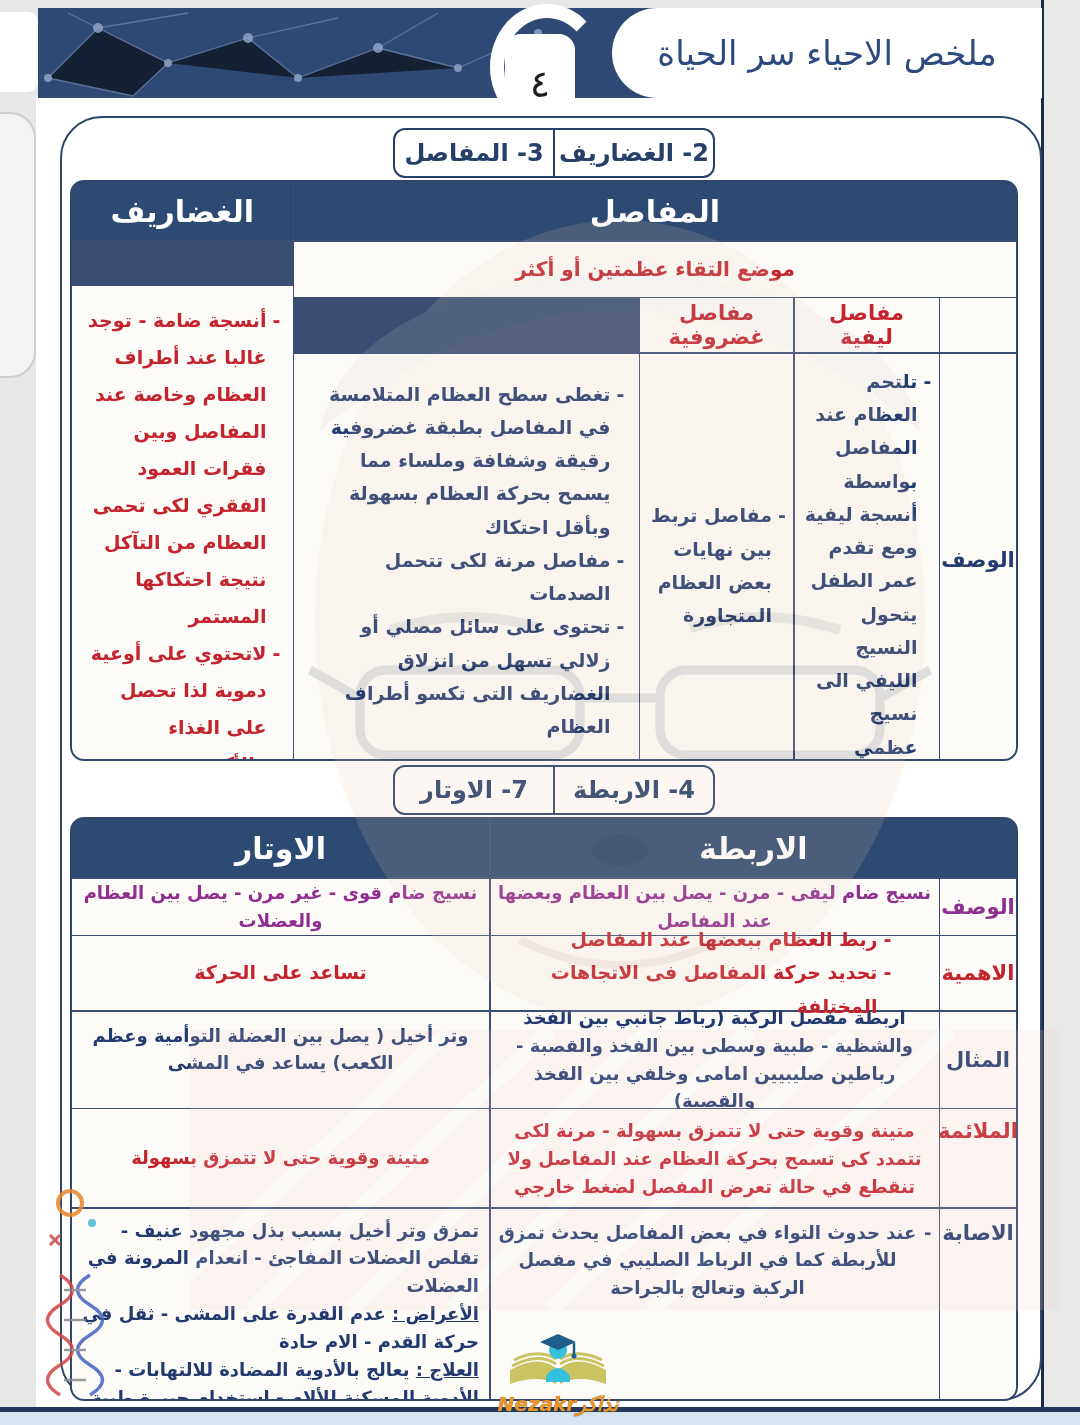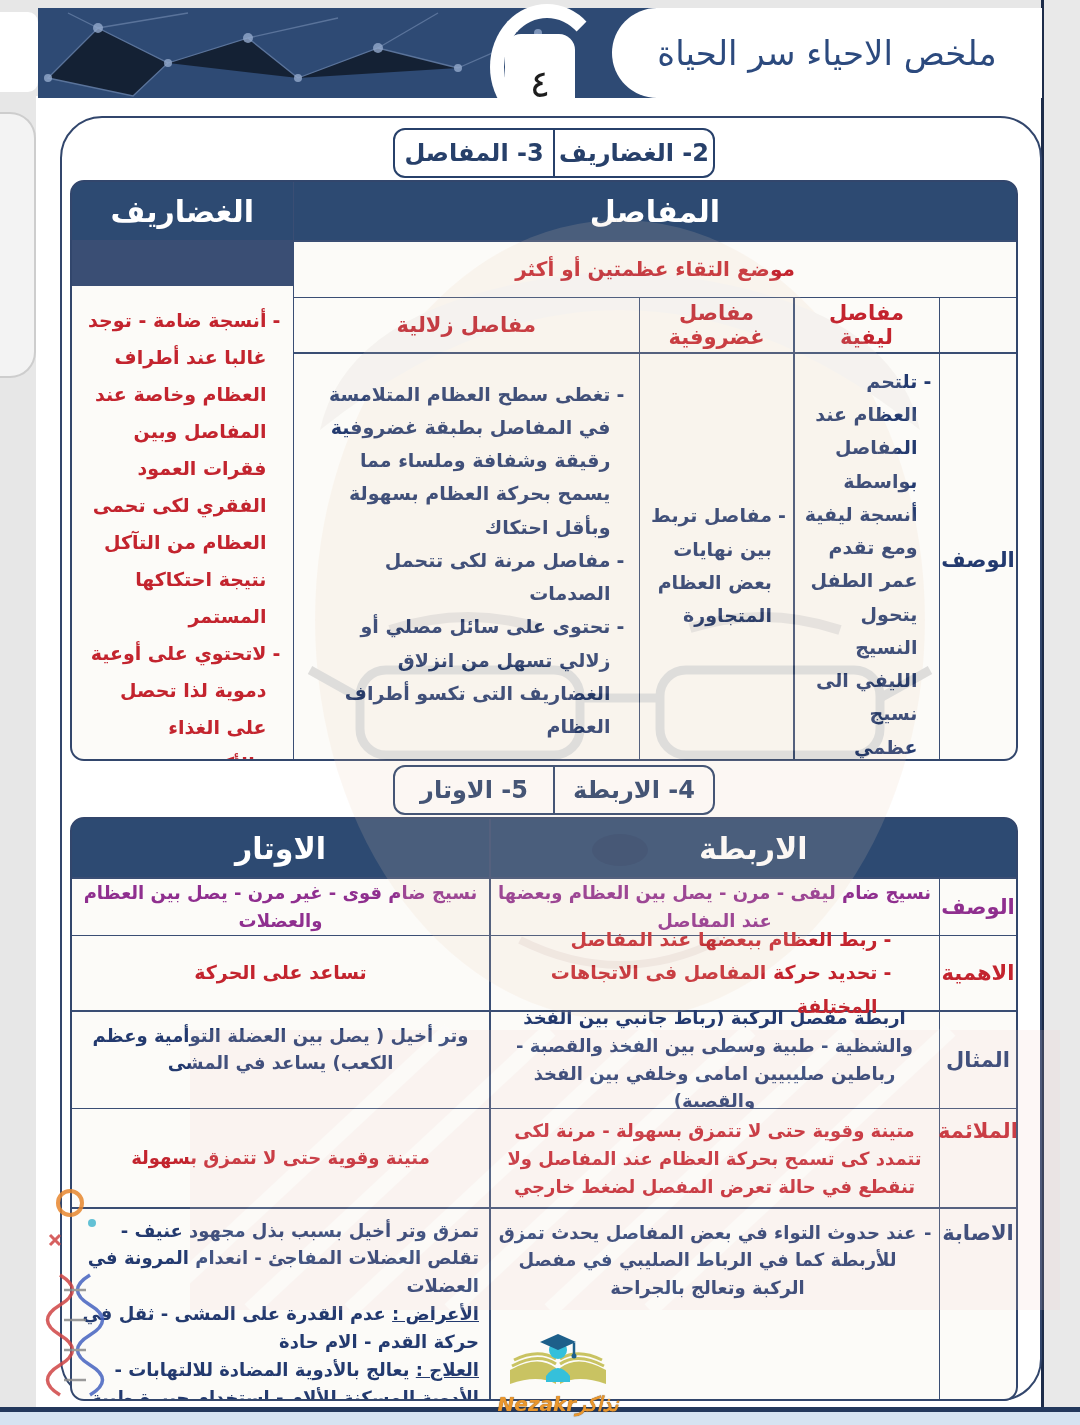--- a/index.html
+++ b/index.html
@@ -115,21 +115,20 @@
           <div class="bullet red">لاتحتوي على أوعية دموية لذا تحصل على الغذاء والأكسجين من خلايا العظام بالإنتشار</div>
 
         </div>
       </div>
 
       <div class="c red fs20" style="grid-row:2;grid-column:1 / span 5;">موضع التقاء عظمتين أو أكثر</div>
 
       <div class="c" style="grid-row:3;grid-column:1;"></div>
       <div class="c red fs21" style="grid-row:3;grid-column:2;">مفاصل ليفية</div>
       <div class="c red fs21" style="grid-row:3;grid-column:3;">مفاصل غضروفية</div>
-      <div class="c red fs21" style="grid-row:3;grid-column:4 / span 2;">مفاصل زلالية</div>
 
       <div class="c navy fs21" style="grid-row:4;grid-column:1;">الوصف</div>
       <div class="c navy fs19" style="grid-row:4;grid-column:2;align-items:center;padding-top:11px;">
         <div class="blk">
             <div class="bullet">تلتحم العظام عند المفاصل بواسطة أنسجة ليفية ومع تقدم عمر الطفل يتحول النسيج الليفي الى نسيج عظمي</div>
           </div>
       </div>
       <div class="c navy fs19" style="grid-row:4;grid-column:3;align-items:center;padding-top:14px;">
         <div class="blk">
             <div class="bullet">مفاصل تربط بين نهايات بعض العظام المتجاورة</div>
@@ -140,21 +139,21 @@
           <div class="bullet">تغطى سطح العظام المتلامسة في المفاصل بطبقة غضروفية رقيقة وشفافة وملساء مما يسمح بحركة العظام بسهولة وبأقل احتكاك</div>
           <div class="bullet">مفاصل مرنة لكى تتحمل الصدمات</div>
           <div class="bullet">تحتوى على سائل مصلي أو زلالي تسهل من انزلاق الغضاريف التى تكسو أطراف العظام</div>
         </div>
       </div>
 
     </div>
 
     <div class="sec-title" style="top:647px;">
       <div class="cell">4- الاربطة</div>
-      <div class="cell">5- الاوتار</div>
+      <div class="cell">7- الاوتار</div>
     </div>
 
     <div class="gridtab" id="table2">
 
       <div class="c hdr" style="grid-row:1;grid-column:1 / span 2;">الاربطة</div>
       <div class="c hdr" style="grid-row:1;grid-column:3;">الاوتار</div>
 
       <div class="c purple fs21" style="grid-row:2;grid-column:1;">الوصف</div>
       <div class="c purple fs18" style="grid-row:2;grid-column:2;">نسيج ضام ليفى - مرن - يصل بين العظام وبعضها عند المفاصل</div>
       <div class="c purple fs18" style="grid-row:2;grid-column:3;">نسيج ضام قوى - غير مرن - يصل بين العظام والعضلات</div>

